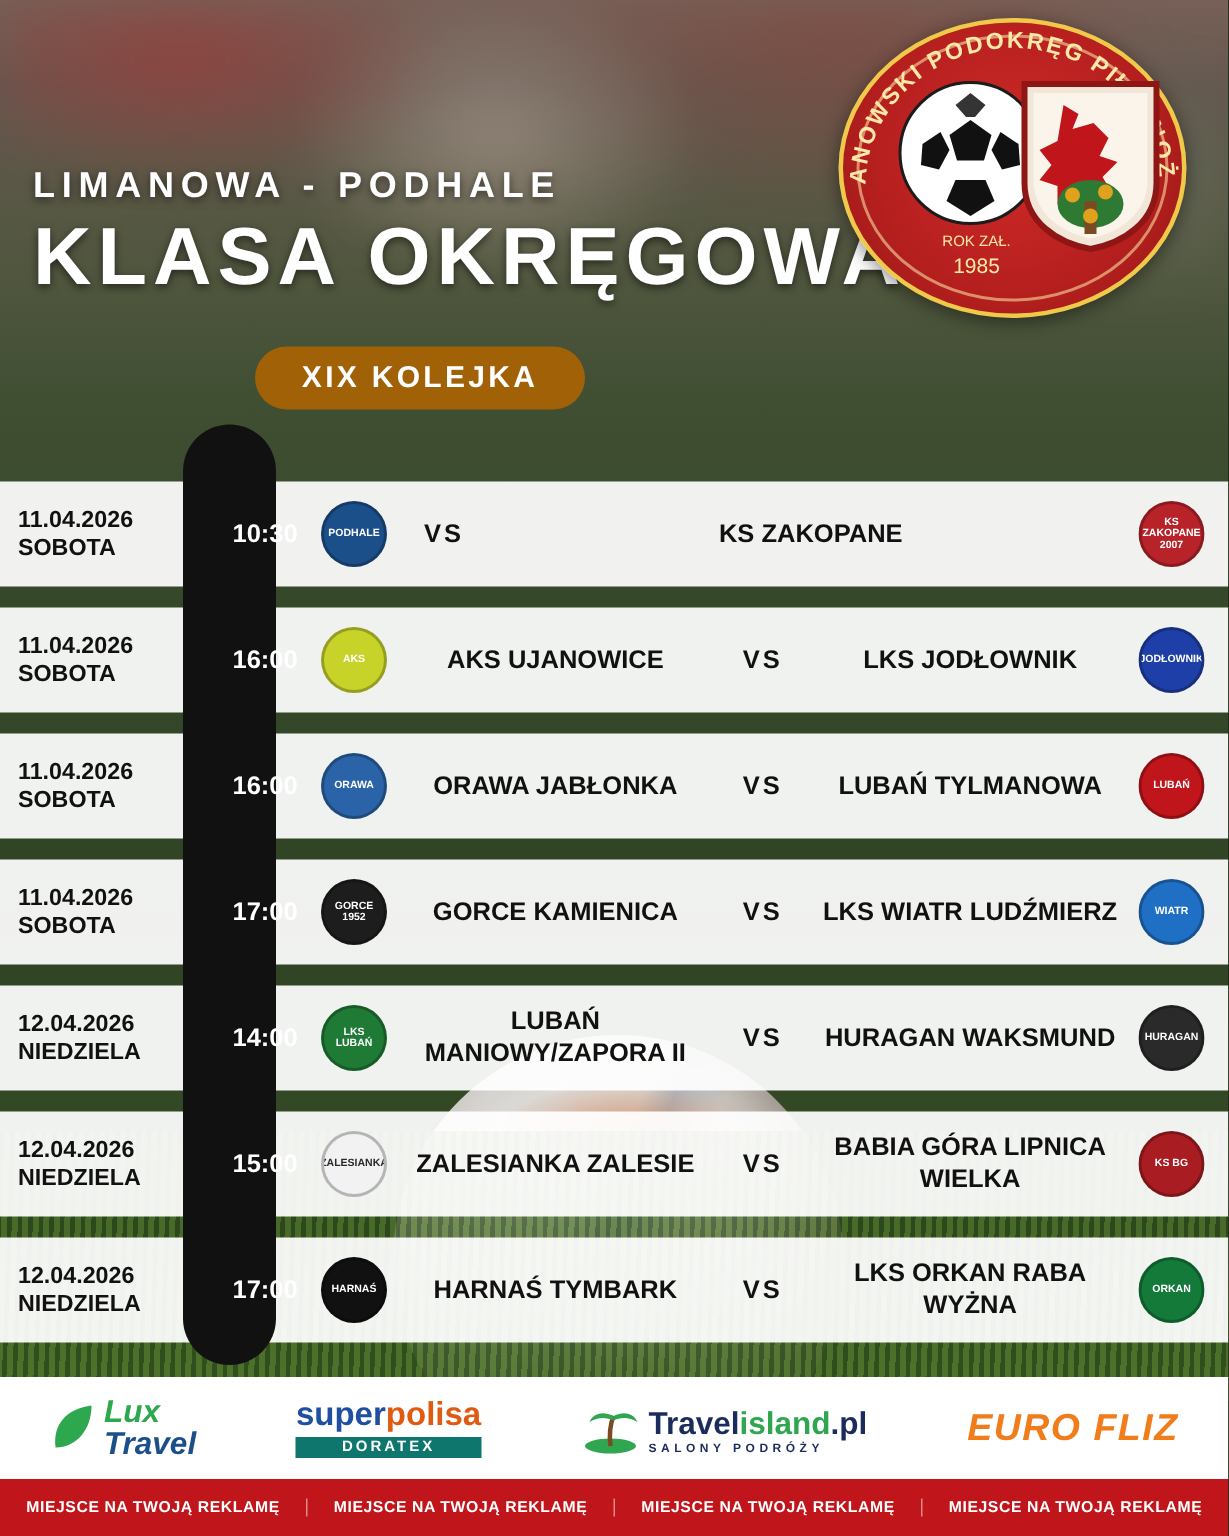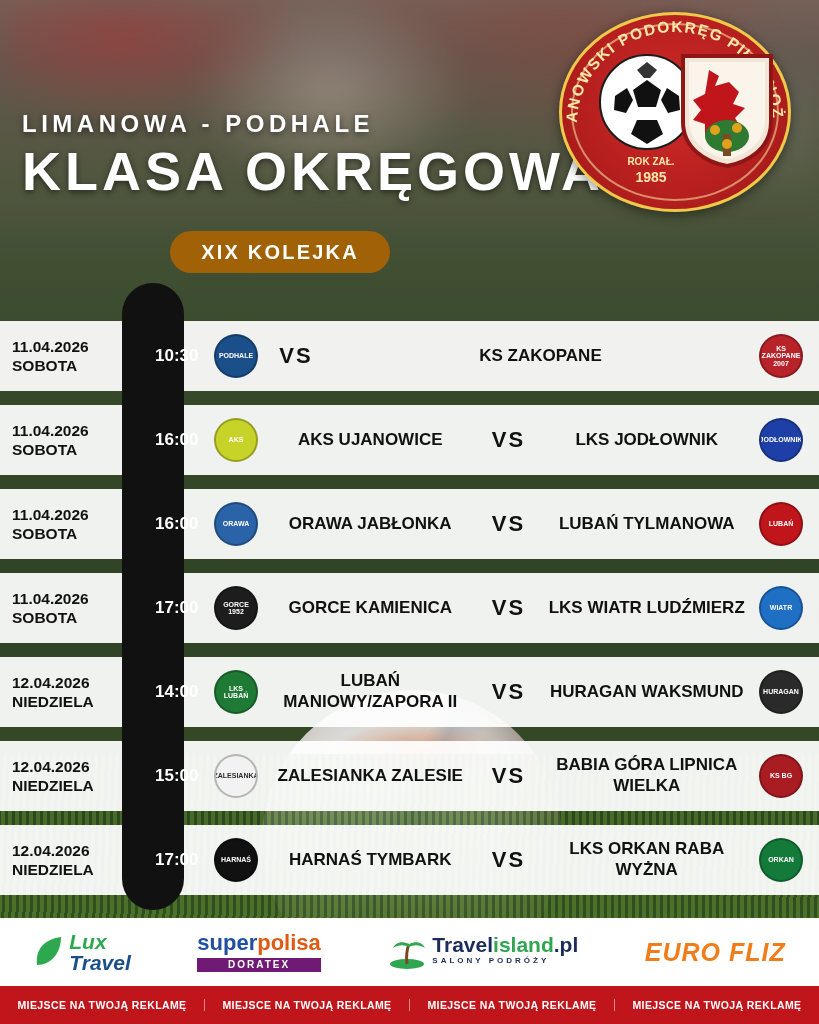--- a/index.html
+++ b/index.html
@@ -144,21 +144,21 @@
     left: 128px; top: 44px;
     width: 96px; height: 118px;
   }
   .crest-year {
     position: absolute;
     left: 60px; top: 148px;
     width: 80px;
     text-align: center;
     color: #ffe9a8;
     font-size: 10px;
-    font-weight: 700;
+    font-weight: 400;
     line-height: 1.25;
   }
   .crest-year .y { font-size: 14px; }
 
   
   .round-pill {
     position: absolute;
     left: 170px; top: 231px;
     width: 220px; height: 42px;
     background: #a16207;
@@ -230,21 +230,21 @@
     font-size: 17px;
     font-weight: 700;
     line-height: 1.22;
     text-transform: uppercase;
     padding: 0 4px;
   }
   .row .vs {
     width: 64px;
     text-align: center;
     color: #111111;
-    font-size: 22px;
+    font-size: 17px;
     font-weight: 800;
     letter-spacing: 2px;
   }
 
   
   .badge {
     width: 44px; height: 44px;
     border-radius: 50%;
     display: flex; align-items: center; justify-content: center;
     font-size: 7px; font-weight: 800; color: #fff;
@@ -265,24 +265,24 @@
   }
   .sp { display: flex; align-items: center; gap: 6px; }
   .sp-lux-text { line-height: 1.0; }
   .sp-lux-text .l1 { color: #2ea84f; font-size: 21px; font-weight: 800; font-style: italic; }
   .sp-lux-text .l2 { color: #1b4f8a; font-size: 21px; font-weight: 800; font-style: italic; }
   .sp-polisa { text-align: center; line-height: 1.0; }
   .sp-polisa .p1 { font-size: 22px; font-weight: 800; }
   .sp-polisa .p1 .a { color: #1f4fa0; }
   .sp-polisa .p1 .b { color: #e05a12; }
   .sp-polisa .p2 {
-    margin-top: 4px; background: #701a75; color: #fff;
+    margin-top: 4px; background: #0f766e; color: #fff;
     font-size: 10px; font-weight: 800; letter-spacing: 2px; padding: 2px 10px;
   }
-  .sp-travel { display: flex; align-items: flex-start; gap: 5px; }
+  .sp-travel { display: flex; align-items: flex-end; gap: 5px; }
   .sp-travel .tt { line-height: 1.0; }
   .sp-travel .t1 { font-size: 21px; font-weight: 800; color: #1b2b5c; }
   .sp-travel .t1 .g { color: #2fa64f; }
   .sp-travel .t2 { font-size: 8px; font-weight: 700; letter-spacing: 3px; color: #1b2b5c; margin-top: 2px; }
   .sp-euro { font-size: 25px; font-weight: 800; color: #f07c1a; font-style: italic; letter-spacing: 1px; }
 
   
   .adstrip {
     position: absolute;
     left: 0; bottom: 0;

